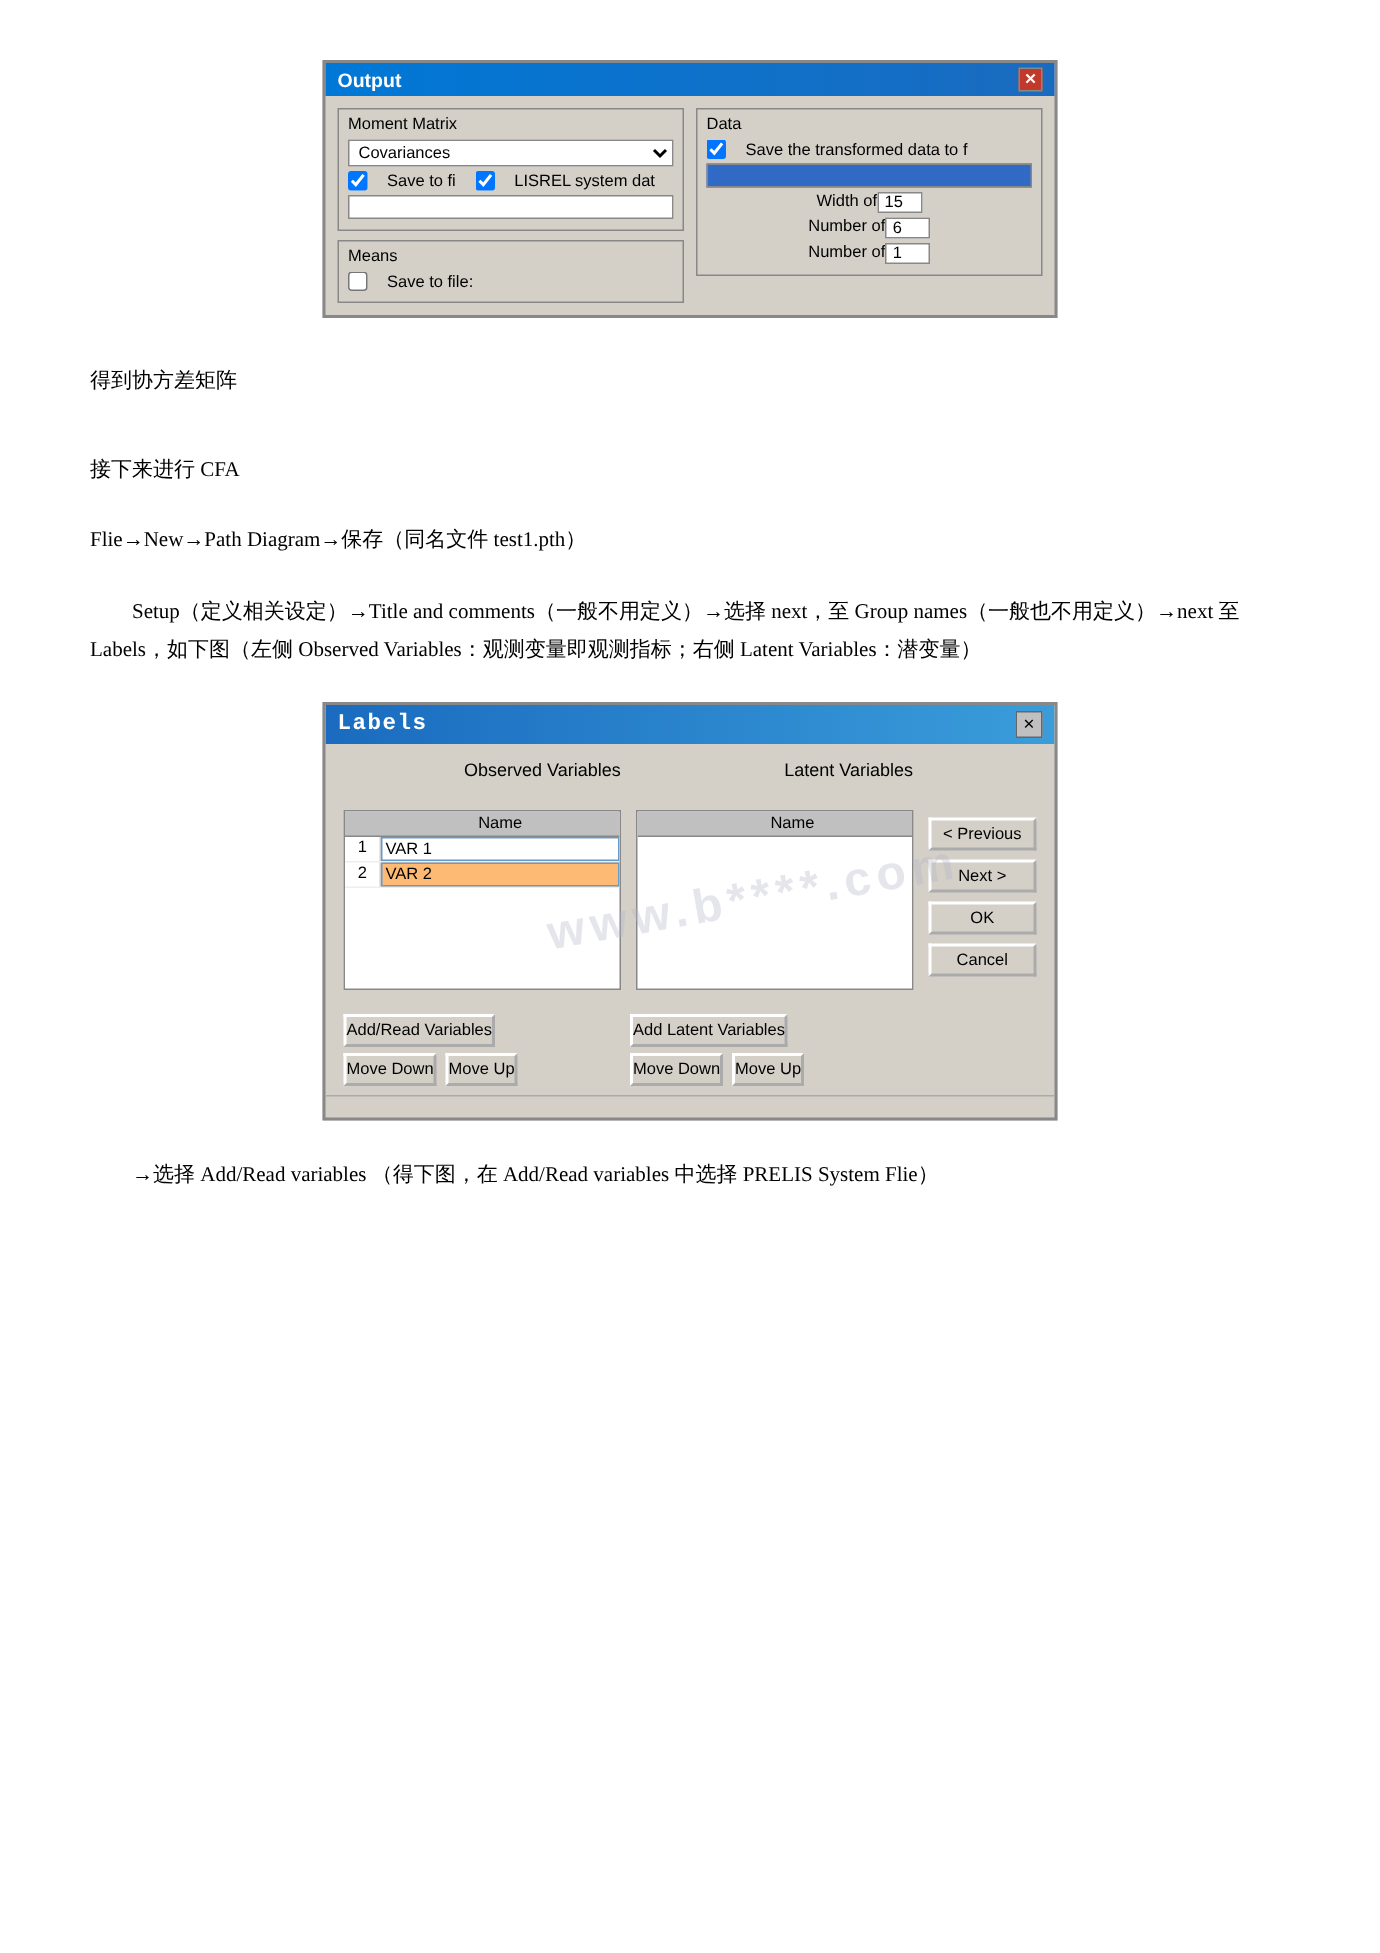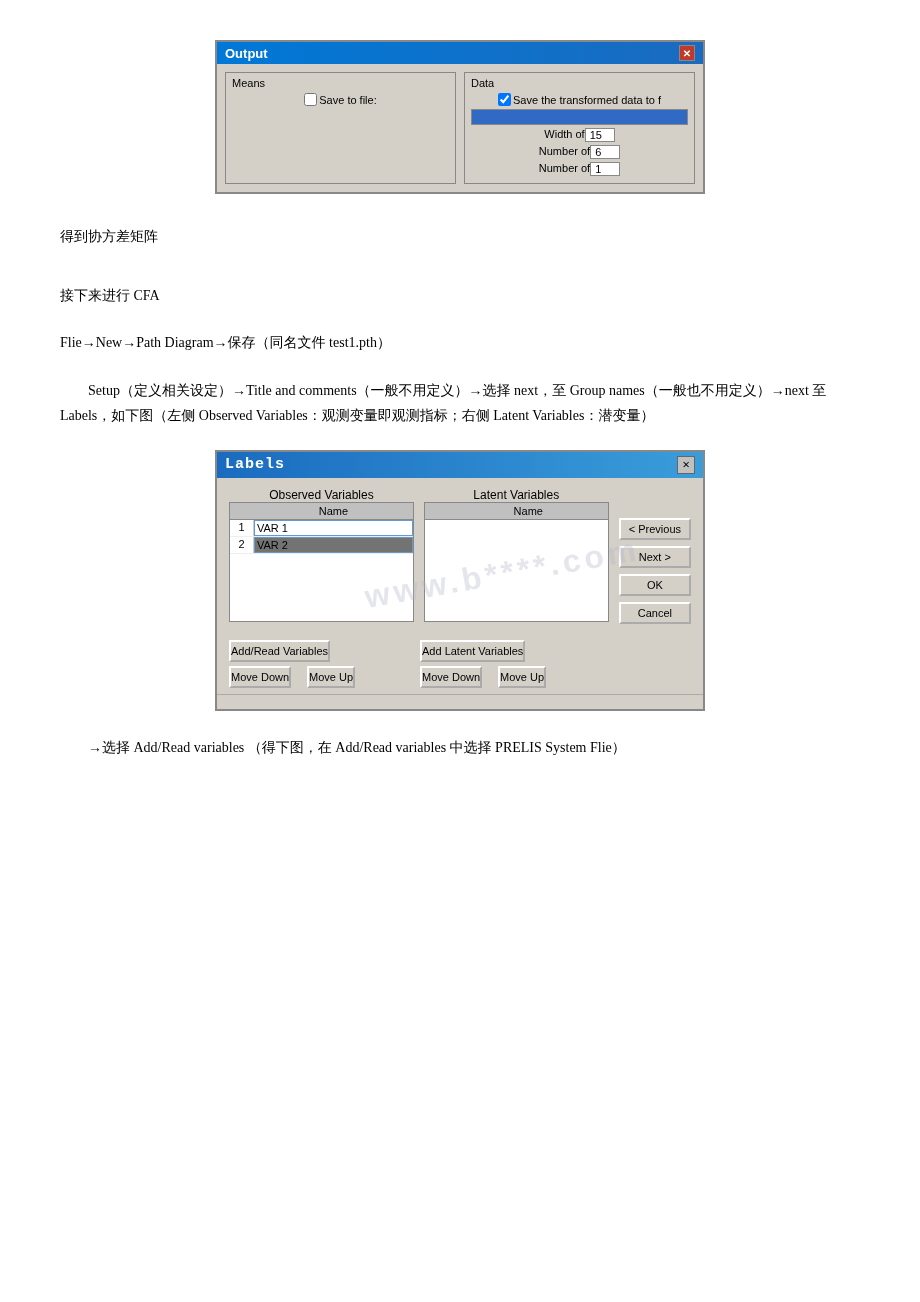--- a/index.html
+++ b/index.html
@@ -64,24 +64,23 @@
       width: 100%;
       font-size: 11px;
       padding: 1px 2px;
       background: white;
       border: 1px solid #888;
       margin-bottom: 3px;
     }
     .dialog-output .checkbox-row {
       display: flex;
       align-items: center;
-      gap: 2px;
+      gap: 13px;
       margin-bottom: 3px;
       font-size: 11px;
-      justify-content: center;
     }
     .dialog-output .row-label {
       display: flex;
       justify-content: center;
       font-size: 11px;
       margin-bottom: 3px;
     }
     .dialog-output .row-label span:last-child {
       background: white;
       border: 1px solid #888;
@@ -135,23 +134,23 @@
     }
     .dialog-labels .main-content {
       padding: 10px 12px;
       display: flex;
       gap: 10px;
     }
     .dialog-labels .vars-section {
       flex: 1;
     }
     .dialog-labels .section-title {
-      text-align: center;
+      text-align: right;
       font-size: 12px;
-      margin-bottom: 0;
+      margin-bottom: 20px;
     }
     .dialog-labels .list-container {
       border: 1px solid #888;
       background: white;
       height: 120px;
       overflow-y: auto;
     }
     .dialog-labels .list-header {
       background: #c0c0c0;
       border-bottom: 1px solid #888;
@@ -164,21 +163,21 @@
     .dialog-labels .list-row {
       display: flex;
       font-size: 11px;
       border-bottom: 1px solid #eee;
     }
     .dialog-labels .list-row .col-num { width: 24px; text-align: center; padding: 1px; border-right: 1px solid #ccc; }
     .dialog-labels .list-row .col-name {
       flex: 1;
       padding: 1px 2px;
       border: 1px solid #6699cc;
-      background: #737373;
+      background: #fdba74;
     }
     .dialog-labels .list-row.selected .col-name { background: #fff; }
     .dialog-labels .buttons-col {
       display: flex;
       flex-direction: column;
       gap: 6px;
       justify-content: center;
       padding-top: 30px;
     }
     .dialog-labels .btn {
@@ -197,21 +196,21 @@
     }
     .dialog-labels .bottom-btn {
       background: #d4d0c8;
       border: 2px outset #fff;
       padding: 3px 0;
       font-size: 11px;
       cursor: pointer;
     }
     .dialog-labels .move-row {
       display: flex;
-      gap: 16px;
+      gap: 6px;
     }
     .dialog-labels .info-text {
       padding: 6px 12px 8px 12px;
       font-size: 11px;
       font-family: "Courier New", monospace;
       color: #333;
       border-top: 1px solid #aaa;
       line-height: 1.4;
     }
     .watermark {
@@ -236,20 +235,33 @@
 
 <div class="dialog-output">
   <div class="title-bar">
     <span>Output</span>
     <div class="close-btn">✕</div>
   </div>
   <div class="content">
 
     <div style="flex:1; display:flex; flex-direction:column; gap:6px;">
       <div class="panel">
+        <div class="panel-title">Moment Matrix</div>
+        <select>
+          <option>Covariances</option>
+        </select>
+        <div class="checkbox-row">
+          <input type="checkbox" checked="" style="">
+          <span>Save to fi</span>
+          <input type="checkbox" checked="" style="">
+          <span>LISREL system dat</span>
+        </div>
+        <input type="text" style="">
+      </div>
+      <div class="panel">
         <div class="panel-title">Means</div>
         <div class="checkbox-row">
           <input type="checkbox" style="">
           <span>Save to file:</span>
         </div>
       </div>
     </div>
 
     <div style="flex:1;">
       <div class="panel">

